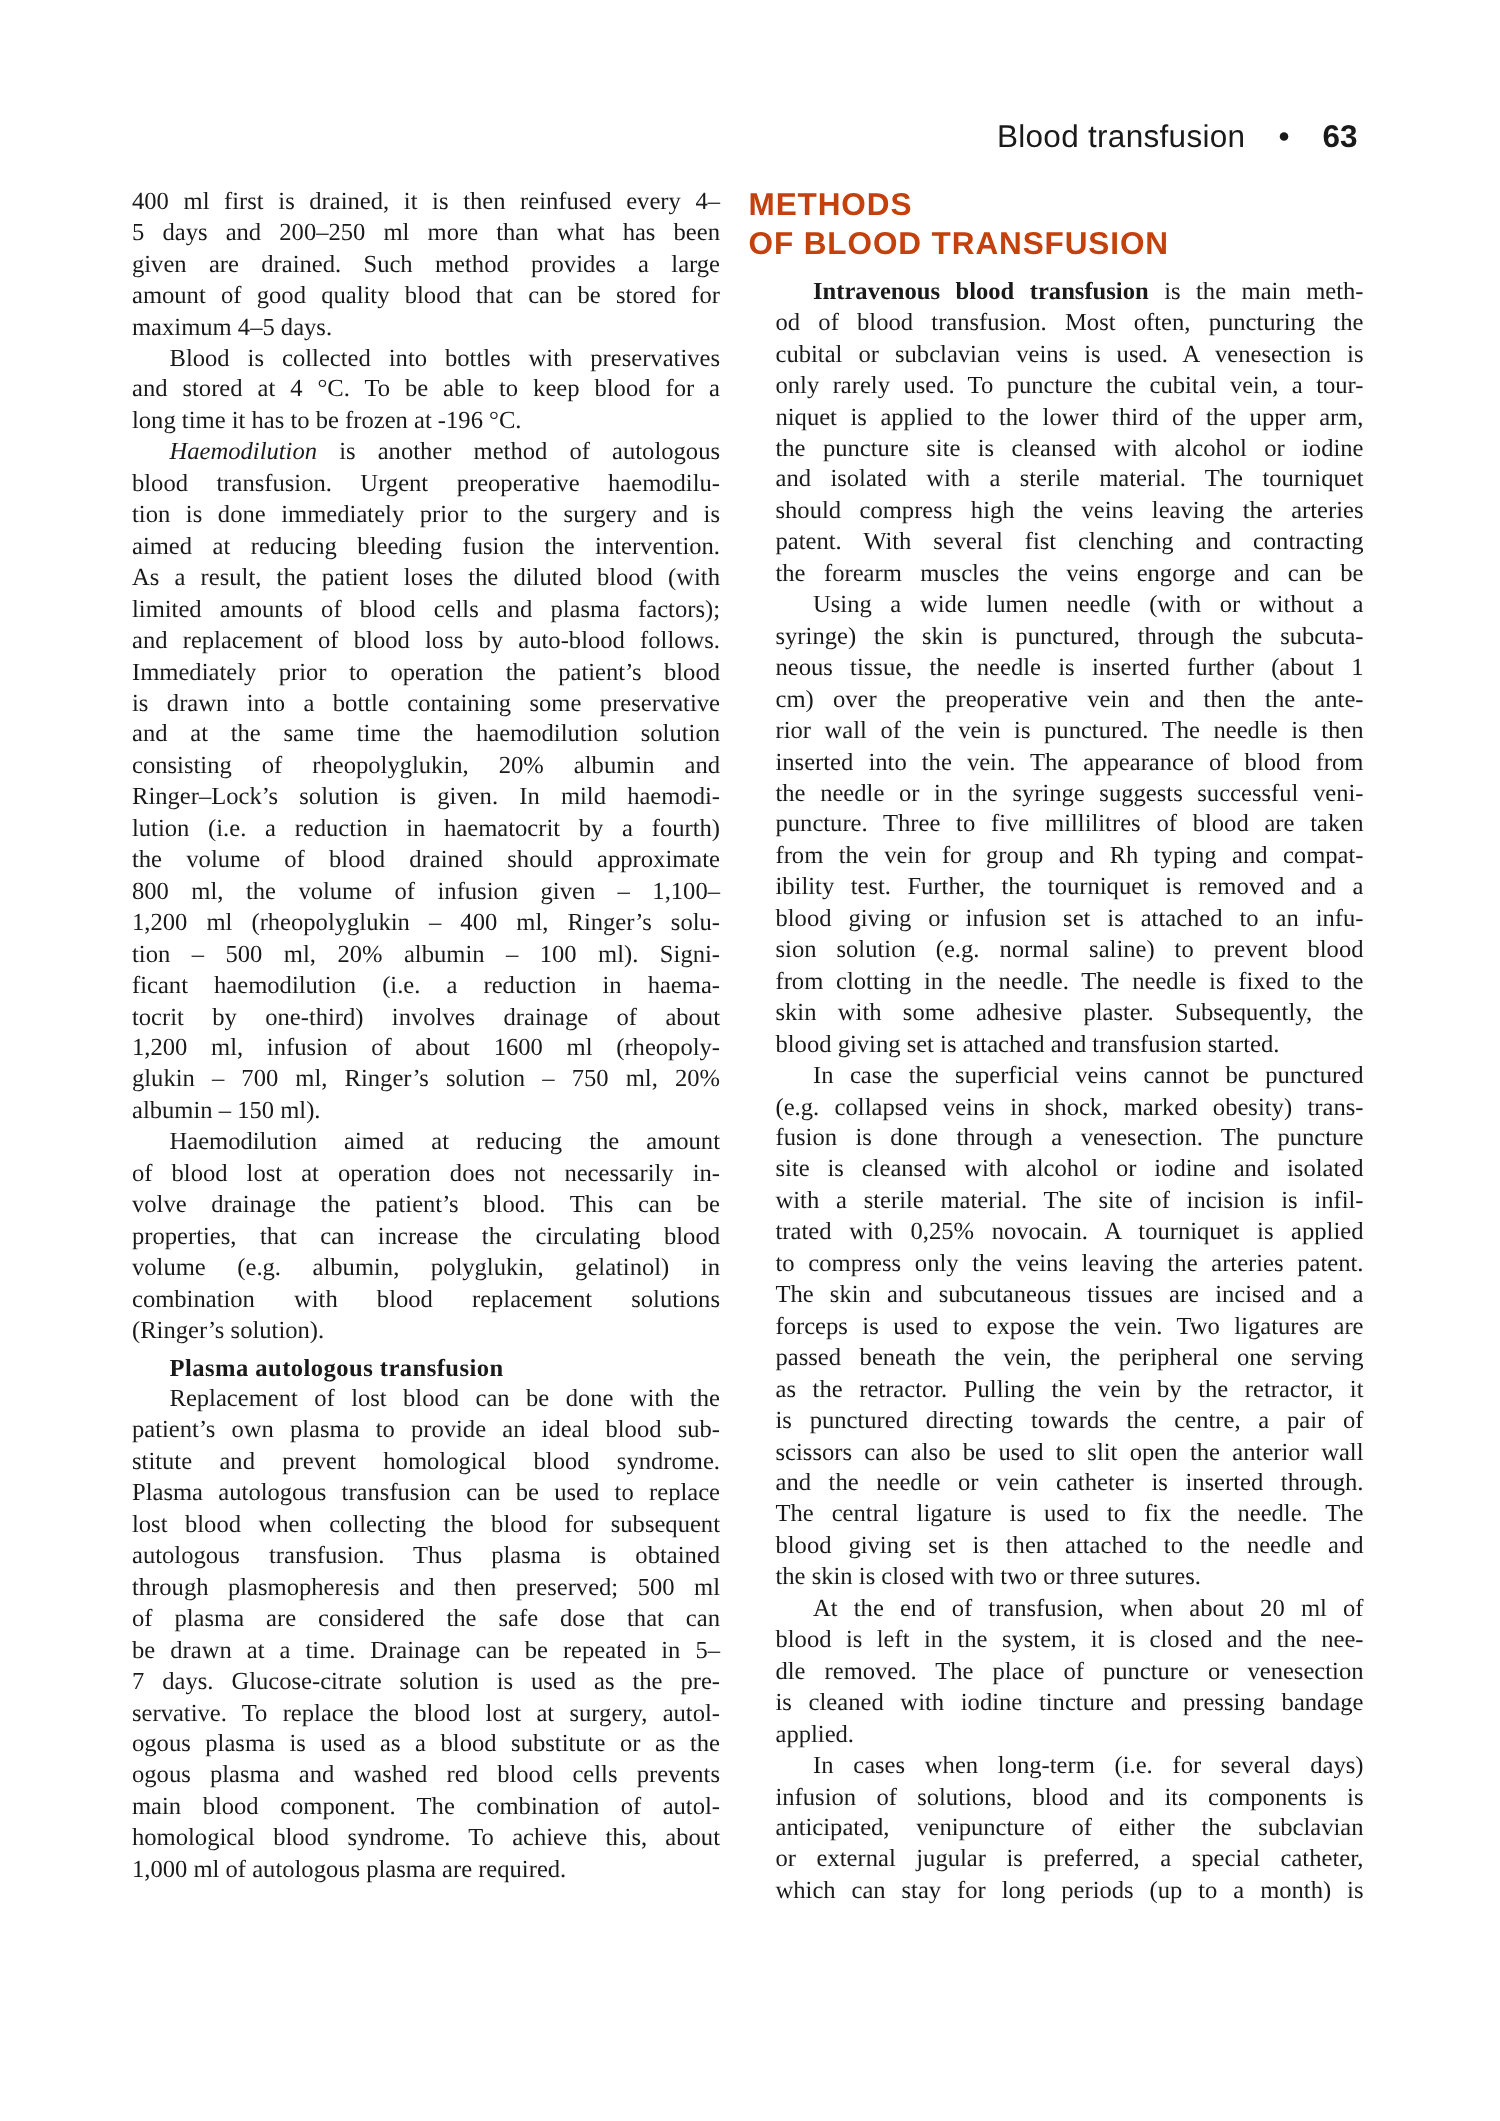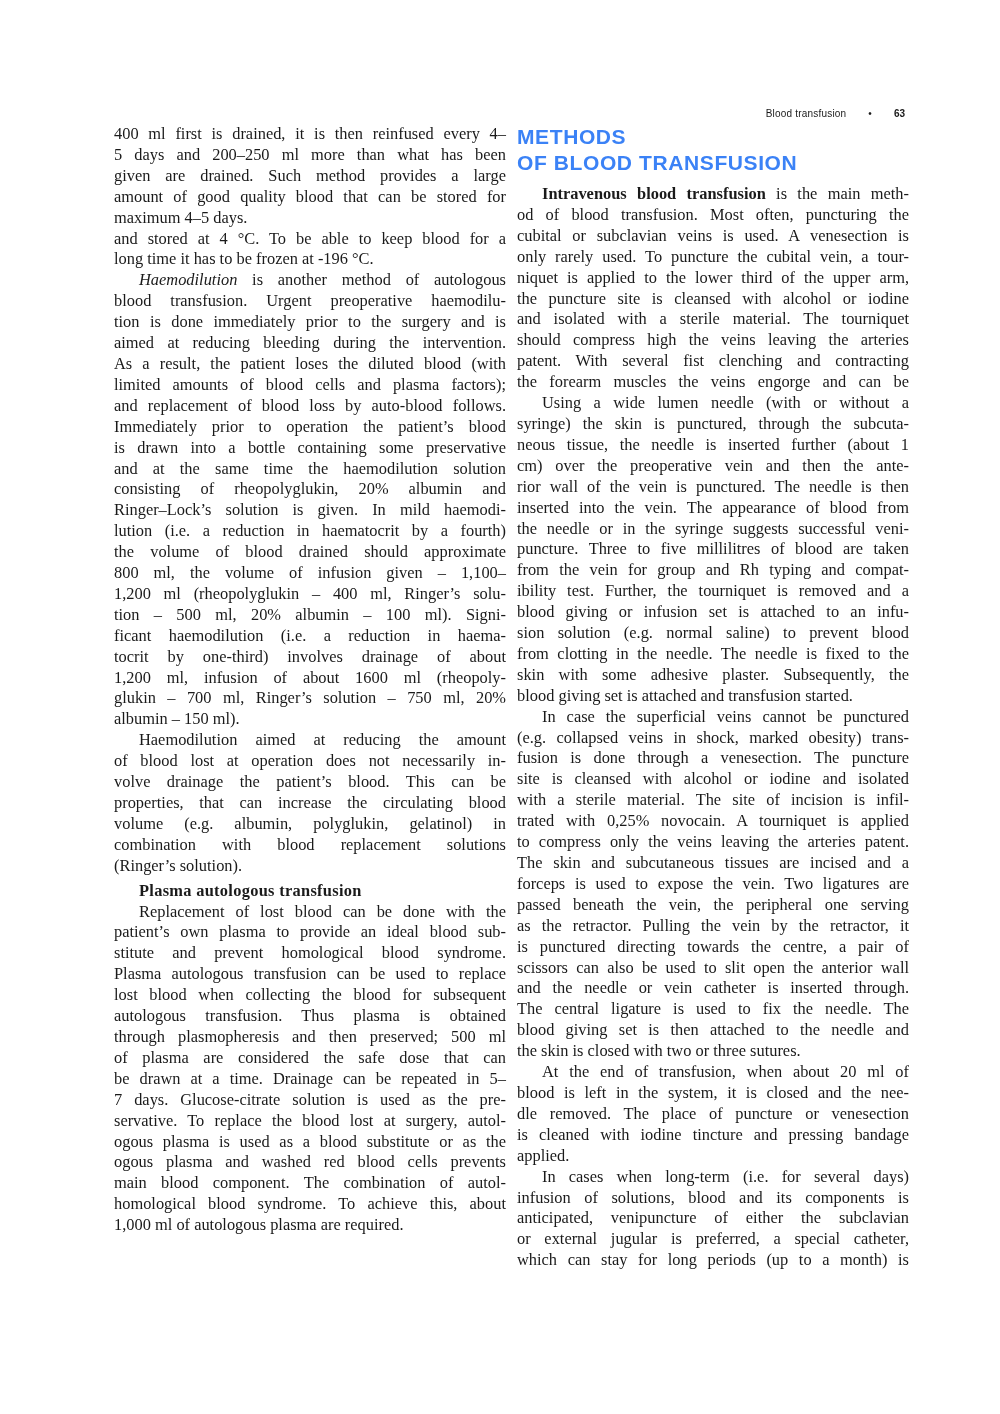--- a/index.html
+++ b/index.html
@@ -1,37 +1,37 @@
 <!DOCTYPE html>
 <html><head>
 <meta charset="utf-8">
 <style>
   html, body { margin: 0; padding: 0; background: #ffffff; }
   body { width: 1000px; height: 1414px; position: relative; overflow: hidden; color: #1a1a1a; }
   .running-head {
-    position: absolute; top: 108px; right: 95px;
-    font-family: "Liberation Sans", sans-serif; font-size: 10px; color: #1a1a1a;
+    position: absolute; top: 80px; right: 95px;
+    font-family: "Liberation Sans", sans-serif; font-size: 21px; color: #1a1a1a;
     display: flex; align-items: baseline; gap: 0;
   }
   .running-head .section { letter-spacing: 0.2px; }
   .running-head .bullet { margin: 0 22px; }
   .running-head .page-num { font-weight: bold; }
   .col {
     position: absolute; top: 124px; width: 392px;
     font-family: "Liberation Serif", serif; font-size: 16.4px; line-height: 20.9px;
   }
-  .col-left { left: 114px; }
+  .col-left { left: 88px; }
   .col-right { left: 517px; top: 184px; }
   .line { display: block; white-space: nowrap; text-align: justify; text-align-last: justify; }
   .line.last { text-align-last: left; }
   .indent { padding-left: 25px; }
   .heading {
-    position: absolute; left: 517px; top: 124px;
+    position: absolute; left: 499px; top: 124px;
     font-family: "Liberation Sans", sans-serif; font-weight: bold; font-size: 21px; line-height: 26px;
-    letter-spacing: 0.6px; color: #3b82f6;
+    letter-spacing: 0.6px; color: #c2410c;
   }
   .subheading { font-weight: bold; font-family: "Liberation Serif", serif; letter-spacing: 0.3px; margin-top: 4px; }
   em { font-style: italic; }
   b { font-weight: bold; }
 </style>
 </head>
 <body>
 
 <header class="running-head">
   <span class="section">Blood transfusion</span>
@@ -46,29 +46,30 @@
 
 <div class="col col-left">
   <div>
       <span class="line">400 ml first is  drained, it is then reinfused every 4–</span>
       <span class="line">5 days and 200–250 ml more than what has been</span>
       <span class="line">given are drained. Such method provides a large</span>
       <span class="line">amount of good quality blood that can be stored for</span>
       <span class="line last">maximum 4–5 days.</span>
     </div>
   <div>
+      <span class="line indent">Blood is collected into bottles with preservatives</span>
       <span class="line">and stored at 4 °C. To be able to keep blood for a</span>
       <span class="line last">long time it has to be frozen at  -196 °C.</span>
     </div>
   <div>
     <span class="line indent"><em>Haemodilution</em><span> is another method of autologous</span></span>
     <div>
         <span class="line">blood transfusion. Urgent preoperative haemodilu-</span>
         <span class="line">tion is done immediately prior to the surgery and is</span>
-        <span class="line">aimed at reducing bleeding during the intervention.</span>
+        <span class="line">aimed at reducing bleeding fusion the intervention.</span>
         <span class="line">As a result, the patient loses the diluted blood (with</span>
         <span class="line">limited amounts of blood cells and plasma factors);</span>
         <span class="line">and replacement of blood loss by auto-blood follows.</span>
         <span class="line">Immediately prior to operation the patient’s blood</span>
         <span class="line">is drawn into a bottle containing some preservative</span>
         <span class="line">and at the same time the haemodilution solution</span>
         <span class="line">consisting of rheopolyglukin, 20% albumin and</span>
         <span class="line">Ringer–Lock’s solution is given. In mild haemodi-</span>
         <span class="line">lution (i.e. a reduction in haematocrit by a fourth)</span>
         <span class="line">the volume of blood drained should approximate</span>

